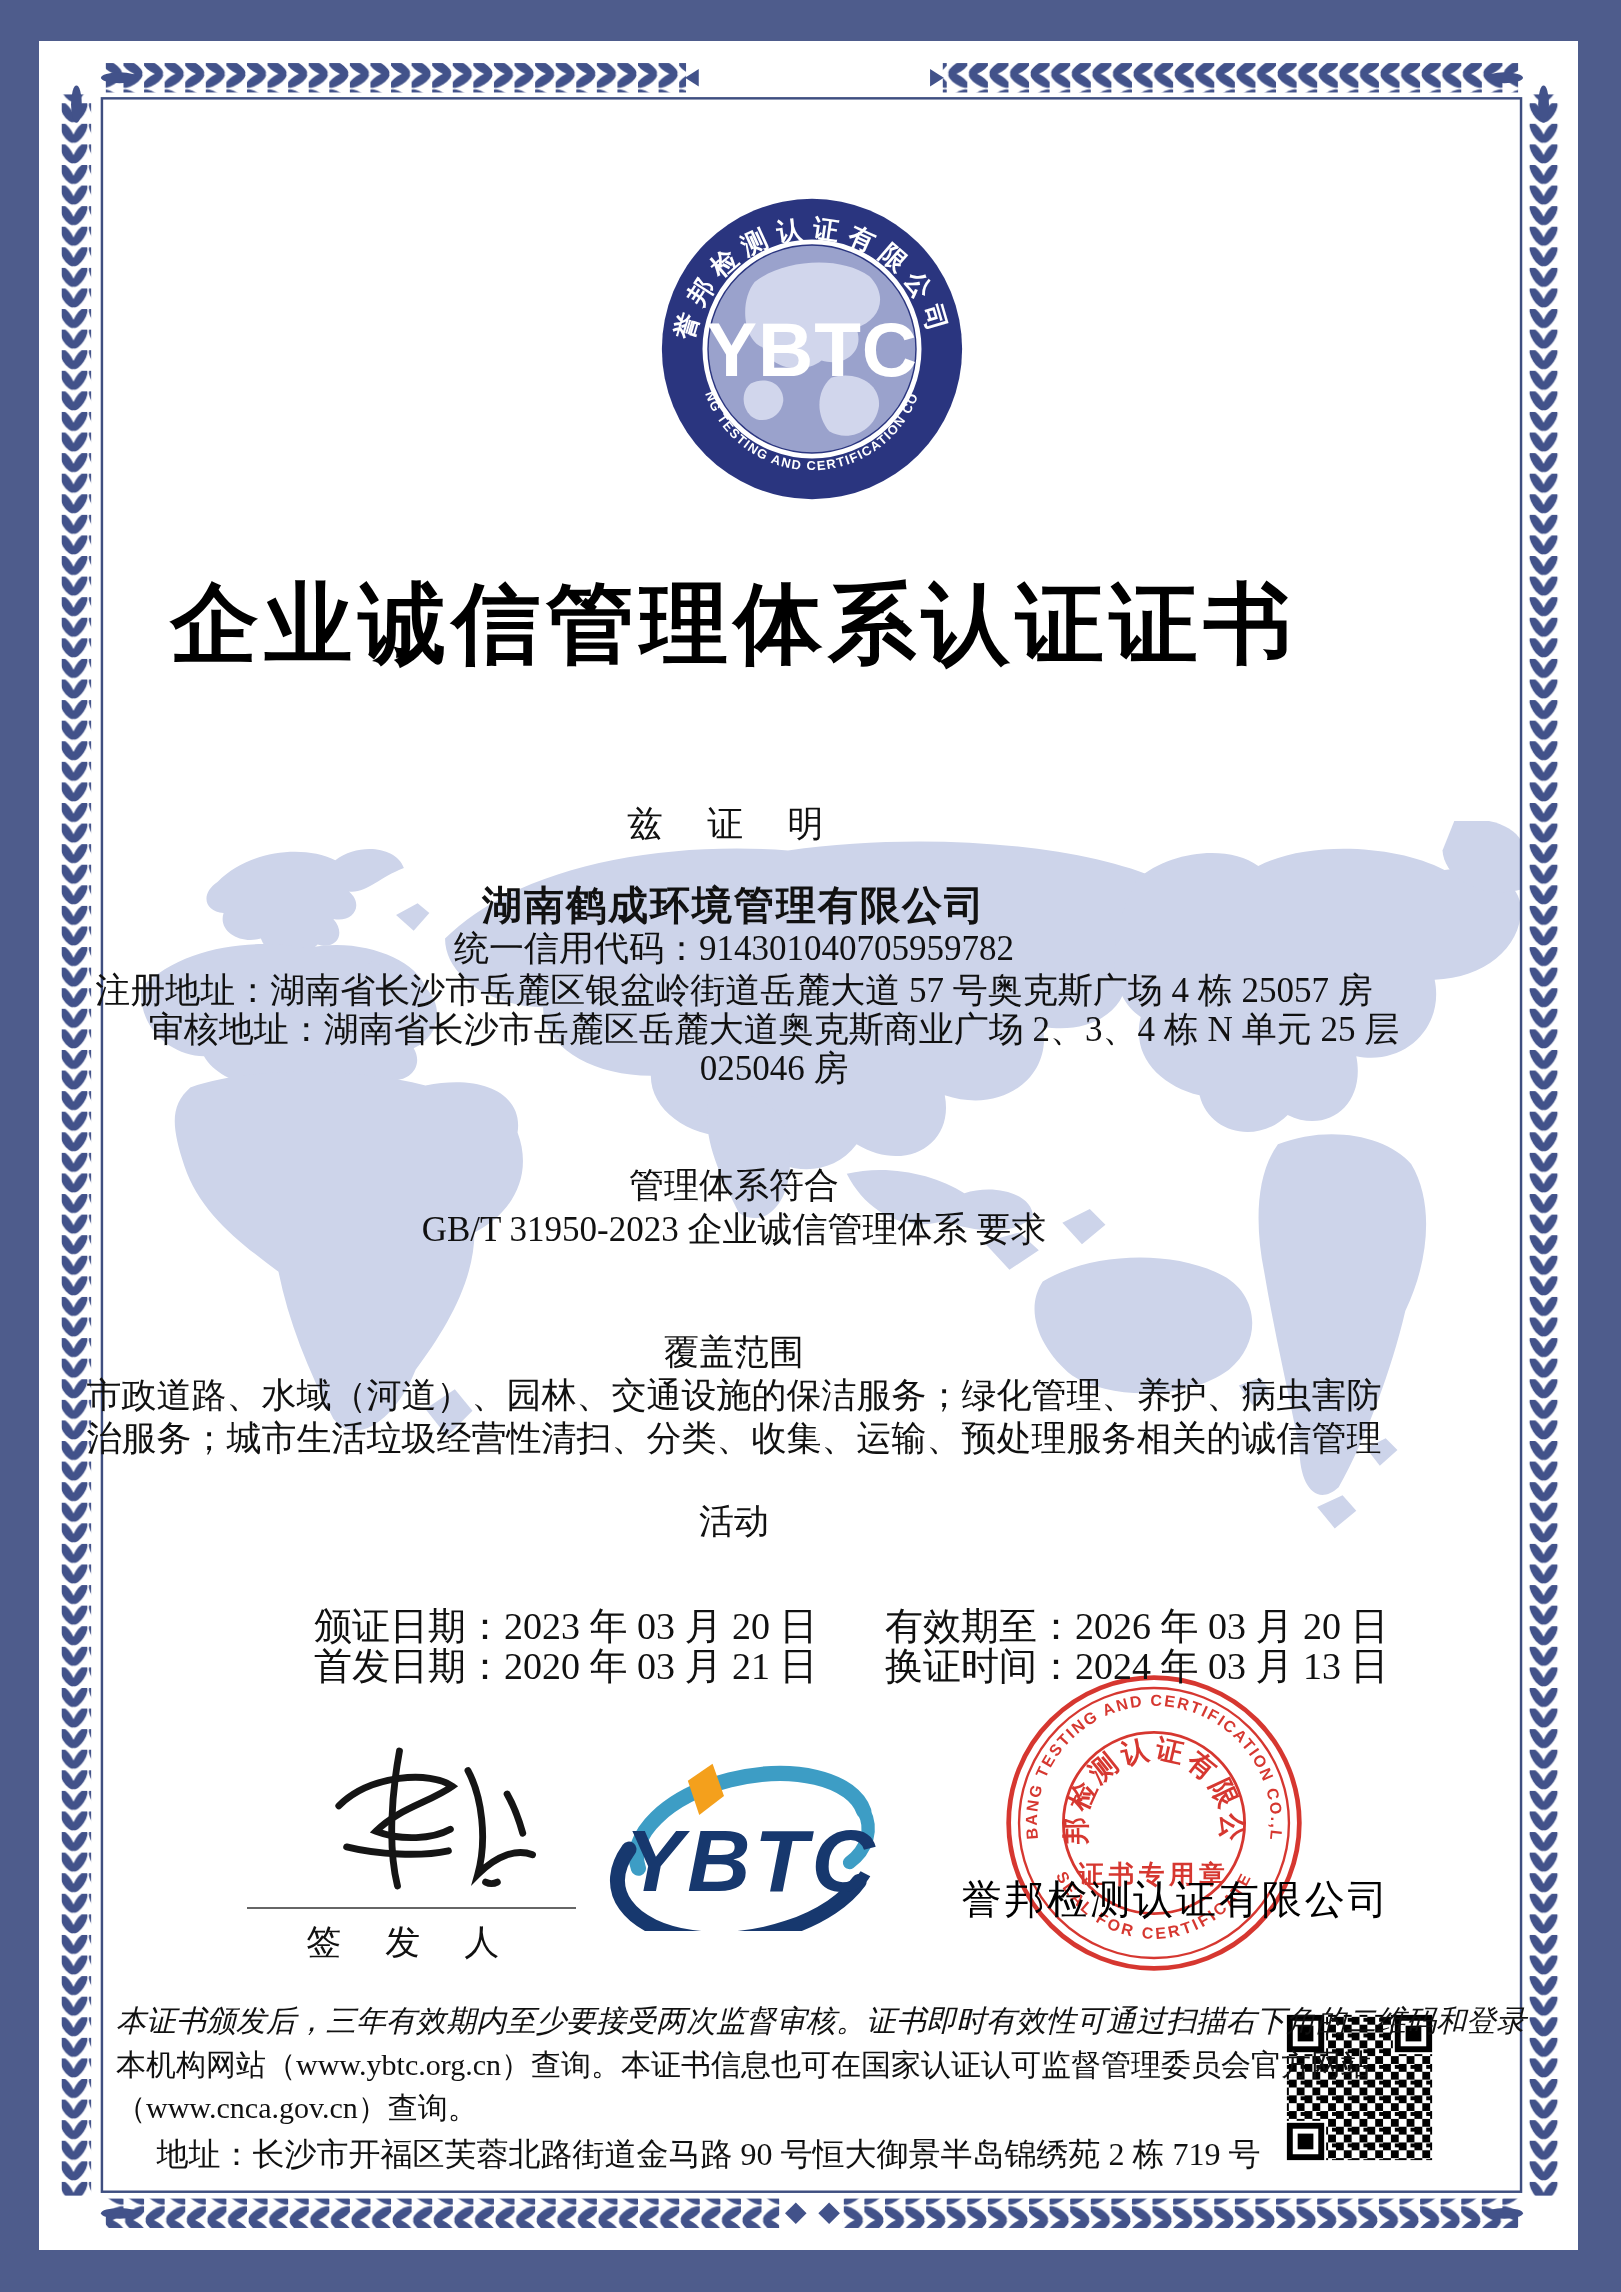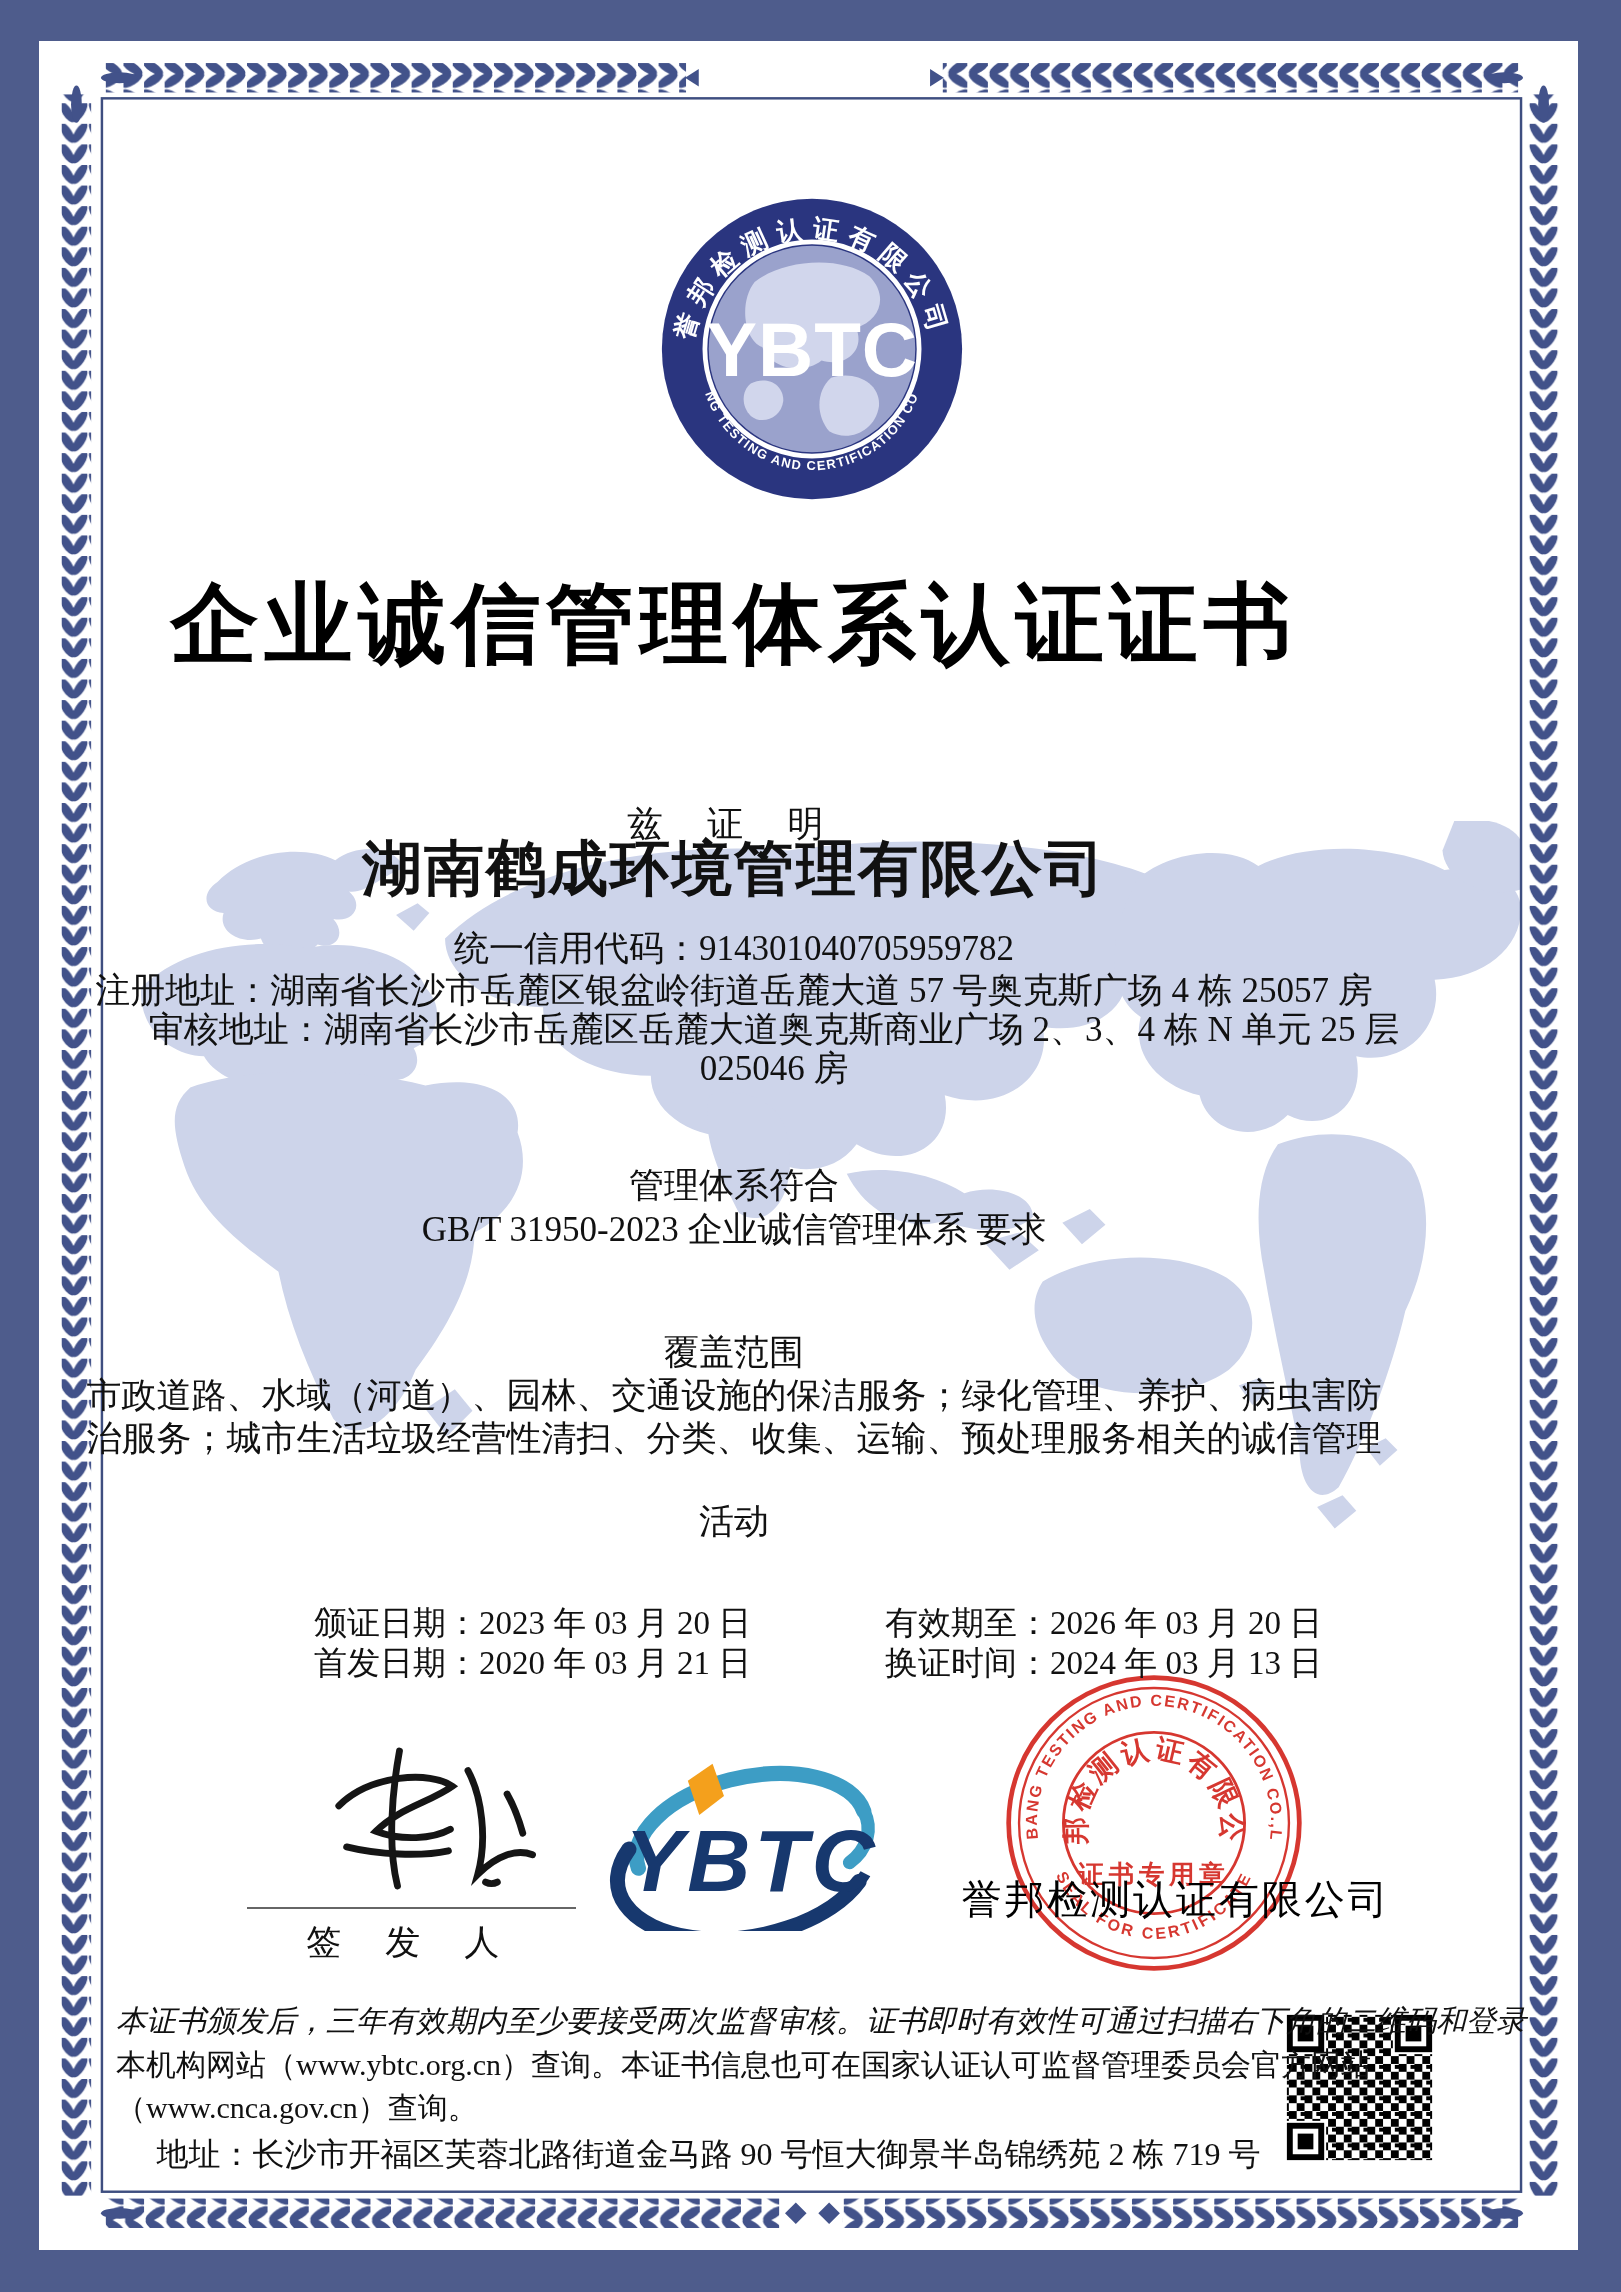--- a/index.html
+++ b/index.html
@@ -4,32 +4,32 @@
 <style>
   html,body{margin:0;padding:0;}
   body{width:1621px;height:2293px;background:#4e5c8c;font-family:"Liberation Serif",serif;}
   .page{position:absolute;left:0;top:0;width:1621px;height:2293px;background:#4e5c8c;overflow:hidden;}
   .sheet{position:absolute;left:39px;top:41px;right:43px;bottom:43px;background:#ffffff;}
   .layer{position:absolute;left:0;top:0;pointer-events:none;}
   .ct{position:absolute;left:0;width:1468px;text-align:center;white-space:nowrap;color:#111;z-index:6;}
   .title{top:565px;font-size:88px;font-weight:bold;letter-spacing:5.9px;color:#000;}
   .regno{top:690px;font-size:32px;letter-spacing:2px;}
   .certify{top:800px;font-size:36px;letter-spacing:17.6px;}
-  .company{top:829px;font-size:60px;font-weight:bold;letter-spacing:2px;}
+  .company{top:878px;font-size:40px;font-weight:bold;letter-spacing:2px;}
   .credit{top:925px;font-size:35px;}
   .addr1{top:967px;font-size:35px;}
   .addr2{top:1006px;font-size:35px;padding-left:40px;}
   .addr3{top:1045px;font-size:35px;margin-left:40px;}
   .sysh{top:1162px;font-size:35px;}
   .std{top:1206px;font-size:35px;}
   .scoph{top:1329px;font-size:35px;}
   .sc1{top:1372px;font-size:35px;}
   .sc2{top:1415px;font-size:35px;}
   .sc3{top:1458px;font-size:35px;margin-top:40px;}
-  .daterow{position:absolute;font-size:33px;white-space:nowrap;color:#111;z-index:6;}
+  .daterow{position:absolute;font-size:38px;white-space:nowrap;color:#111;z-index:6;}
   .sigline{position:absolute;left:247px;top:1907px;width:329px;height:2px;background:#666;z-index:6;}
   .signer{position:absolute;left:247px;top:1919px;width:329px;text-align:center;font-size:35px;letter-spacing:17.6px;color:#111;z-index:6;white-space:nowrap;}
   .issuer{position:absolute;left:931px;top:1872px;width:490px;text-align:center;font-size:40px;letter-spacing:2.9px;color:#000;z-index:7;white-space:nowrap;}
   .fline{position:absolute;left:116px;font-size:30px;color:#111;z-index:6;white-space:nowrap;}
   .faddr{position:absolute;left:101px;top:2133px;width:1215px;text-align:center;font-size:32px;color:#111;z-index:6;white-space:nowrap;}
   .abs{position:absolute;z-index:5;}
 </style>
 </head>
 <body>
 

